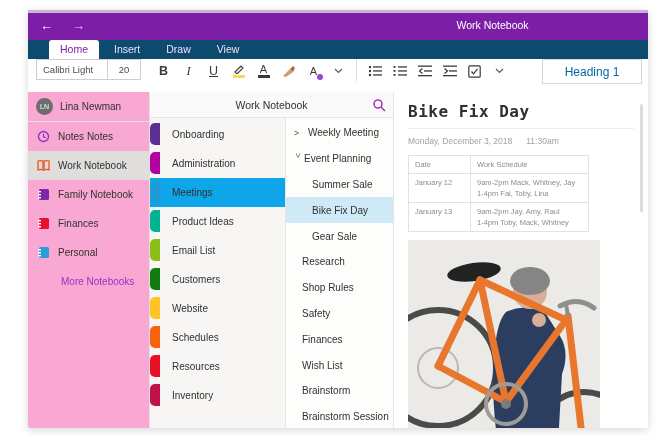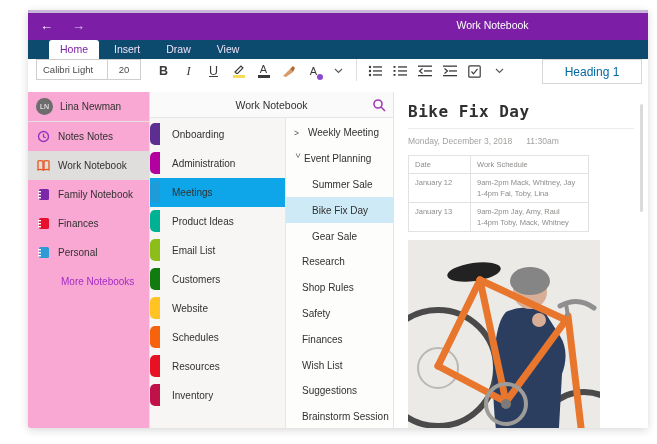--- a/index.html
+++ b/index.html
@@ -340,21 +340,21 @@
           <div class="page-row">
             <span class="pg-label root-plain">Safety</span>
           </div>
           <div class="page-row">
             <span class="pg-label root-plain">Finances</span>
           </div>
           <div class="page-row">
             <span class="pg-label root-plain">Wish List</span>
           </div>
           <div class="page-row">
-            <span class="pg-label root-plain">Suggestions</span>
+            <span class="pg-label root-plain">Brainstorm</span>
           </div>
           <div class="page-row">
             <span class="pg-label root-plain">Brainstorm Session</span>
           </div>
         </div>
       </div>
     </div>
 
     <div class="content">
       <div class="page-title">Bike Fix Day</div>

